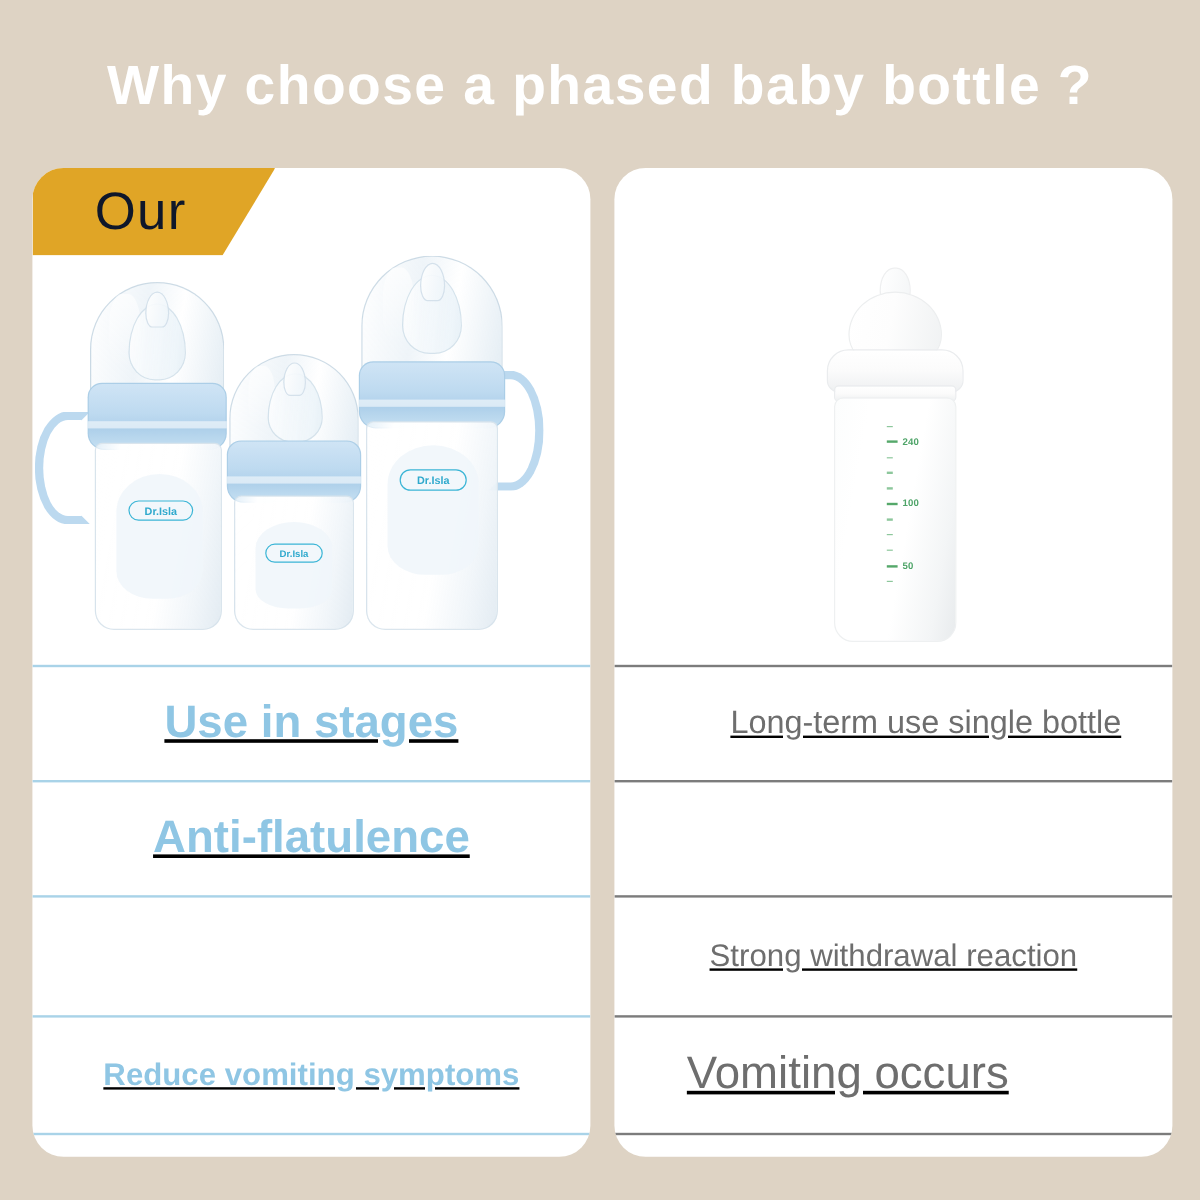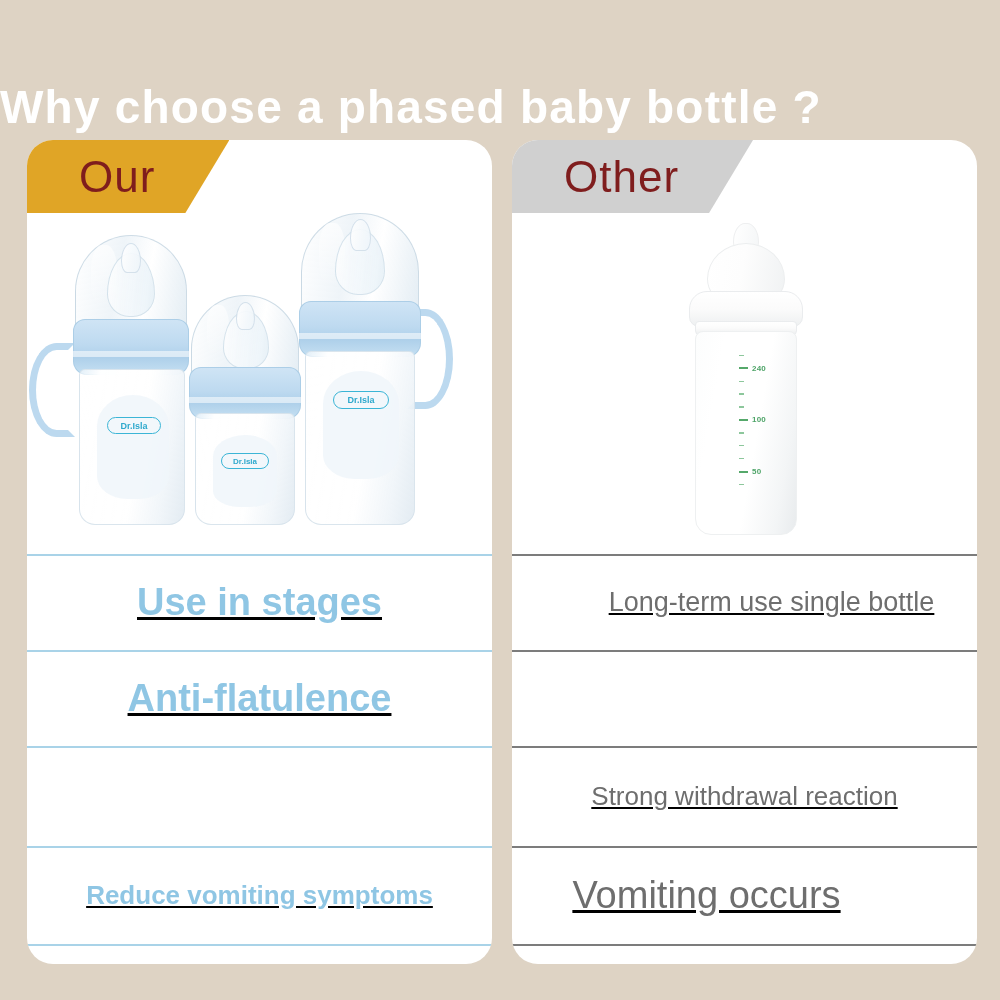--- a/index.html
+++ b/index.html
@@ -22,28 +22,27 @@
     width: 1000px;
     height: 1000px;
   }
 
   
   .page-title {
     position: absolute;
     top: 40px;
     left: 0;
     width: 1000px;
-    text-align: left;
+    text-align: center;
     font-size: 46px;
     font-weight: bold;
     color: #ffffff;
     letter-spacing: 1.2px;
     line-height: 62px;
     white-space: nowrap;
-    margin-top: 36px;
   }
 
   
   .card {
     position: absolute;
     top: 140px;
     width: 465px;
     height: 824px;
     background: #ffffff;
     border-radius: 26px;
@@ -65,21 +64,21 @@
     border-bottom-right-radius: 22px;
     
     clip-path: polygon(0 0, 100% 0, calc(100% - 44px) 100%, 0 100%);
   }
   .badge-our   { background: #e0a526; }
   .badge-other { background: #d0d0d0; }
 
   .badge-label {
     font-size: 44px;
     font-weight: 500;
-    color: #7f1d1d;
+    color: #0f172a;
     letter-spacing: 1px;
     line-height: 48px;
   }
 
   
   .media {
     position: absolute;
     top: 73px;
     left: 0;
     width: 465px;
@@ -362,23 +361,20 @@
       <div class="feature-row" style="position:absolute; top:292px; left:0; width:465px; height:98px;">
         <span class="feat-our" style="font-size:26px;">Reduce vomiting symptoms</span>
       </div>
 
       <div class="divider" style="top:390px;"></div>
     </div>
   </div>
 
   <div class="card card-other">
 
-    <div class="badge badge-other">
-      <span class="badge-label">Other</span>
-    </div>
 
     <div class="media">
       <div class="bottle-stage">
 
         <div class="bottle" style="left:165px; top:10px; width:136px; height:312px;">
 
           <div class="plain-tip" style="left:56px; top:0; width:26px; height:34px;"></div>
           <div class="plain-nipple" style="left:30px; top:20px; width:78px; height:58px;"></div>
 
           <div class="plain-ring" style="left:12px; top:68px; width:114px; height:36px;"></div>

